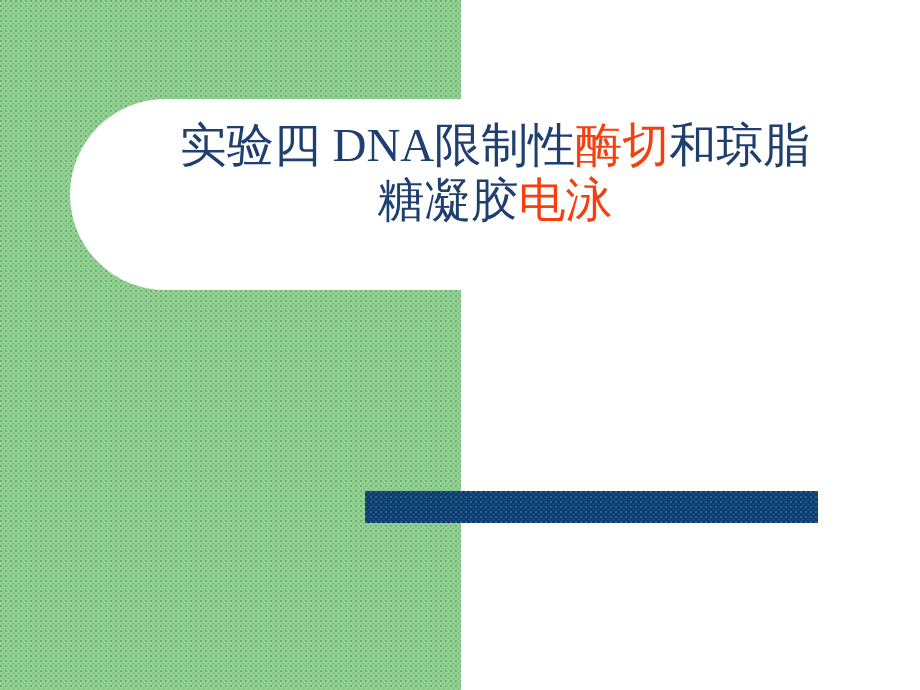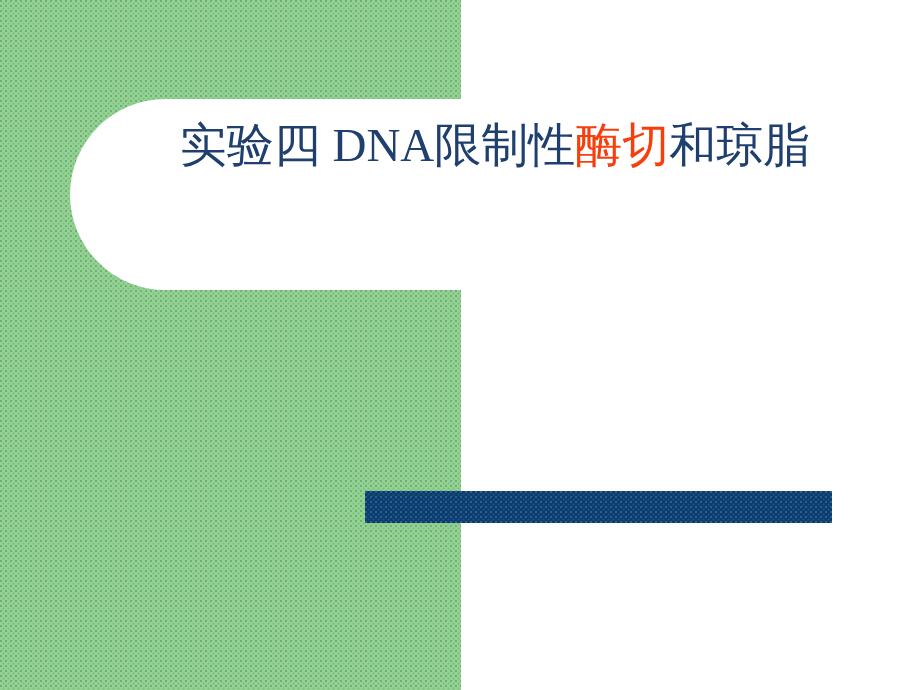--- a/index.html
+++ b/index.html
@@ -13,21 +13,20 @@
     font-family: "Liberation Sans", sans-serif;
     overflow: hidden;
   }
 
   #slide {
     position: relative;
     width: 818px;
     height: 690px;
     background: #ffffff;
     overflow: hidden;
-    padding-left: 14px;
   }
 
   
   .green-panel {
     position: absolute;
     left: 0;
     top: 0;
     width: 461px;
     height: 690px;
     background-color: #96d293;
@@ -99,17 +98,18 @@
 <body>
 
 <div id="slide">
 
   <div class="green-panel"></div>
 
   <div class="title-plate"></div>
 
   <div class="title-text">
     <span class="title-line"><span class="t-blue">实验四 </span><span class="t-blue t-latin">DNA</span><span class="t-blue">限制性</span><span class="t-red">酶切</span><span class="t-blue">和琼脂</span></span>
+    <span class="title-line"><span class="t-blue">糖凝胶</span><span class="t-red">电泳</span></span>
   </div>
 
   <div class="accent-bar"></div>
 
 </div>
 
 </body></html>

